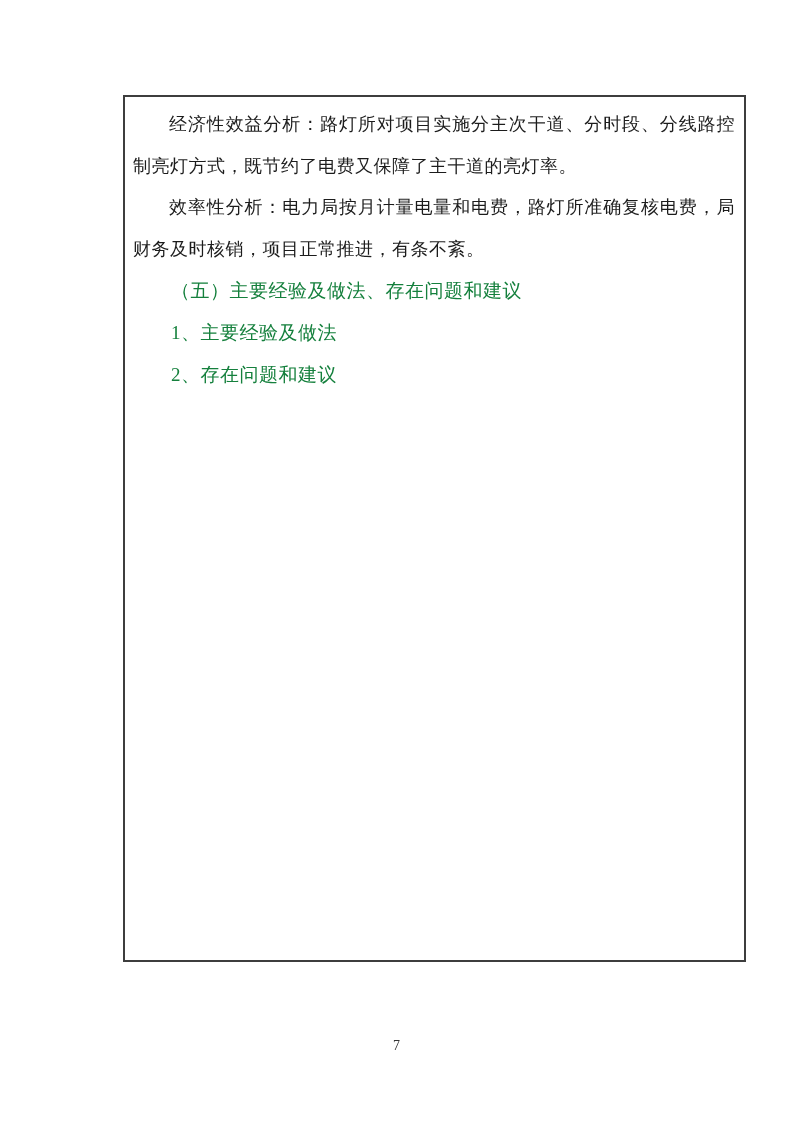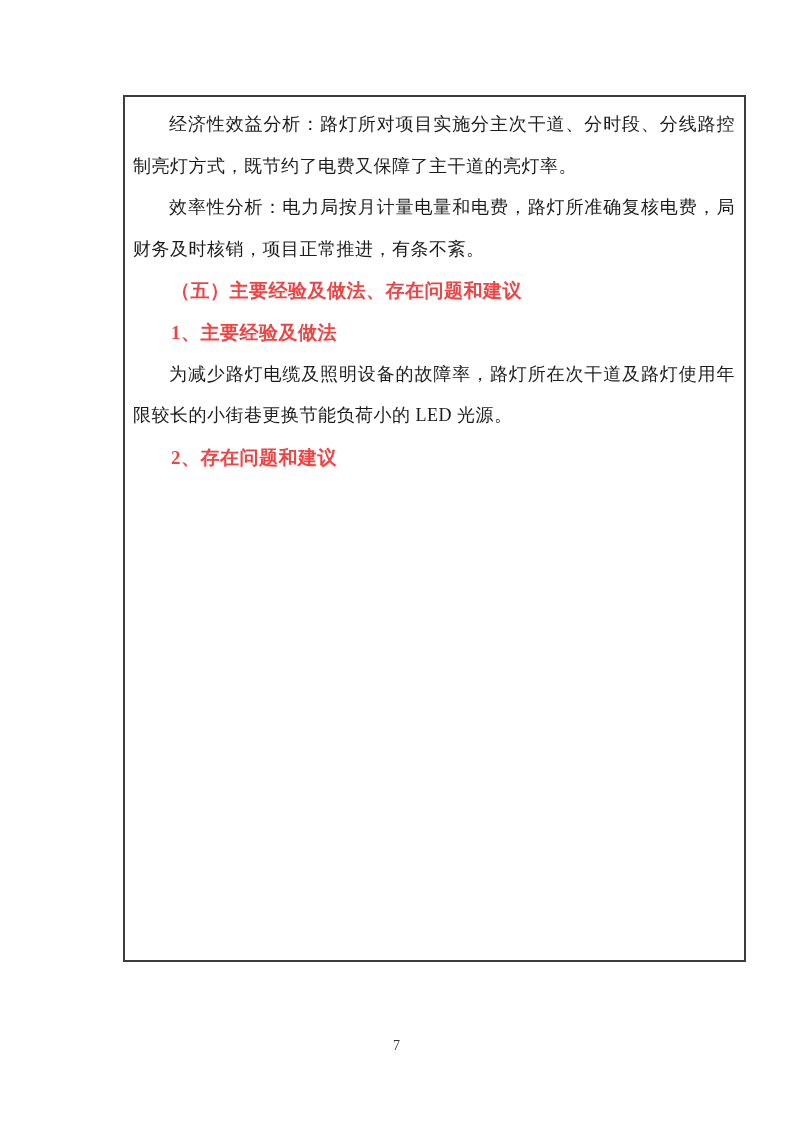--- a/index.html
+++ b/index.html
@@ -36,23 +36,23 @@
     text-align: justify;
     text-justify: inter-character;
     letter-spacing: 0.5px;
     color: #1c1c1c;
   }
   .heading {
     margin: 0;
     font-size: 19px;
     line-height: 41.6px;
     text-indent: 2em;
-    font-weight: bold;
+    font-weight: normal;
     letter-spacing: 0.5px;
-    color: #ef4444;
+    color: #15803d;
   }
   .page-footer {
     position: absolute;
     left: 0;
     width: 793px;
     top: 1036px;
     text-align: center;
   }
   .page-number {
     font-size: 14px;
@@ -63,21 +63,20 @@
 </head>
 <body>
 
 <div class="page">
 
   <div class="content-box">
     <p class="para">经济性效益分析：路灯所对项目实施分主次干道、分时段、分线路控制亮灯方式，既节约了电费又保障了主干道的亮灯率。</p>
     <p class="para">效率性分析：电力局按月计量电量和电费，路灯所准确复核电费，局财务及时核销，项目正常推进，有条不紊。</p>
     <p class="heading">（五）主要经验及做法、存在问题和建议</p>
     <p class="heading">1、主要经验及做法</p>
-    <p class="para">为减少路灯电缆及照明设备的故障率，路灯所在次干道及路灯使用年限较长的小街巷更换节能负荷小的 LED 光源。</p>
     <p class="heading">2、存在问题和建议</p>
   </div>
 
   <div class="page-footer">
     <span class="page-number">7</span>
   </div>
 
 </div>
 
 </body></html>

